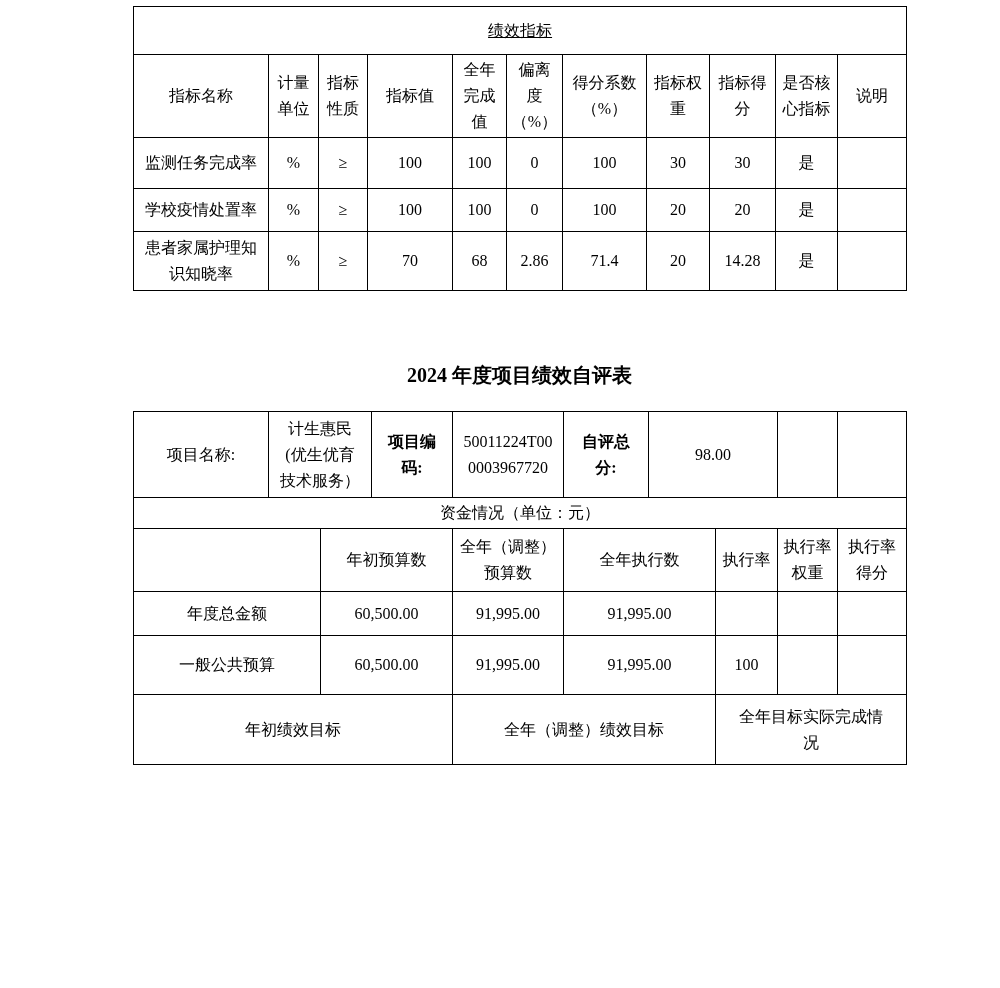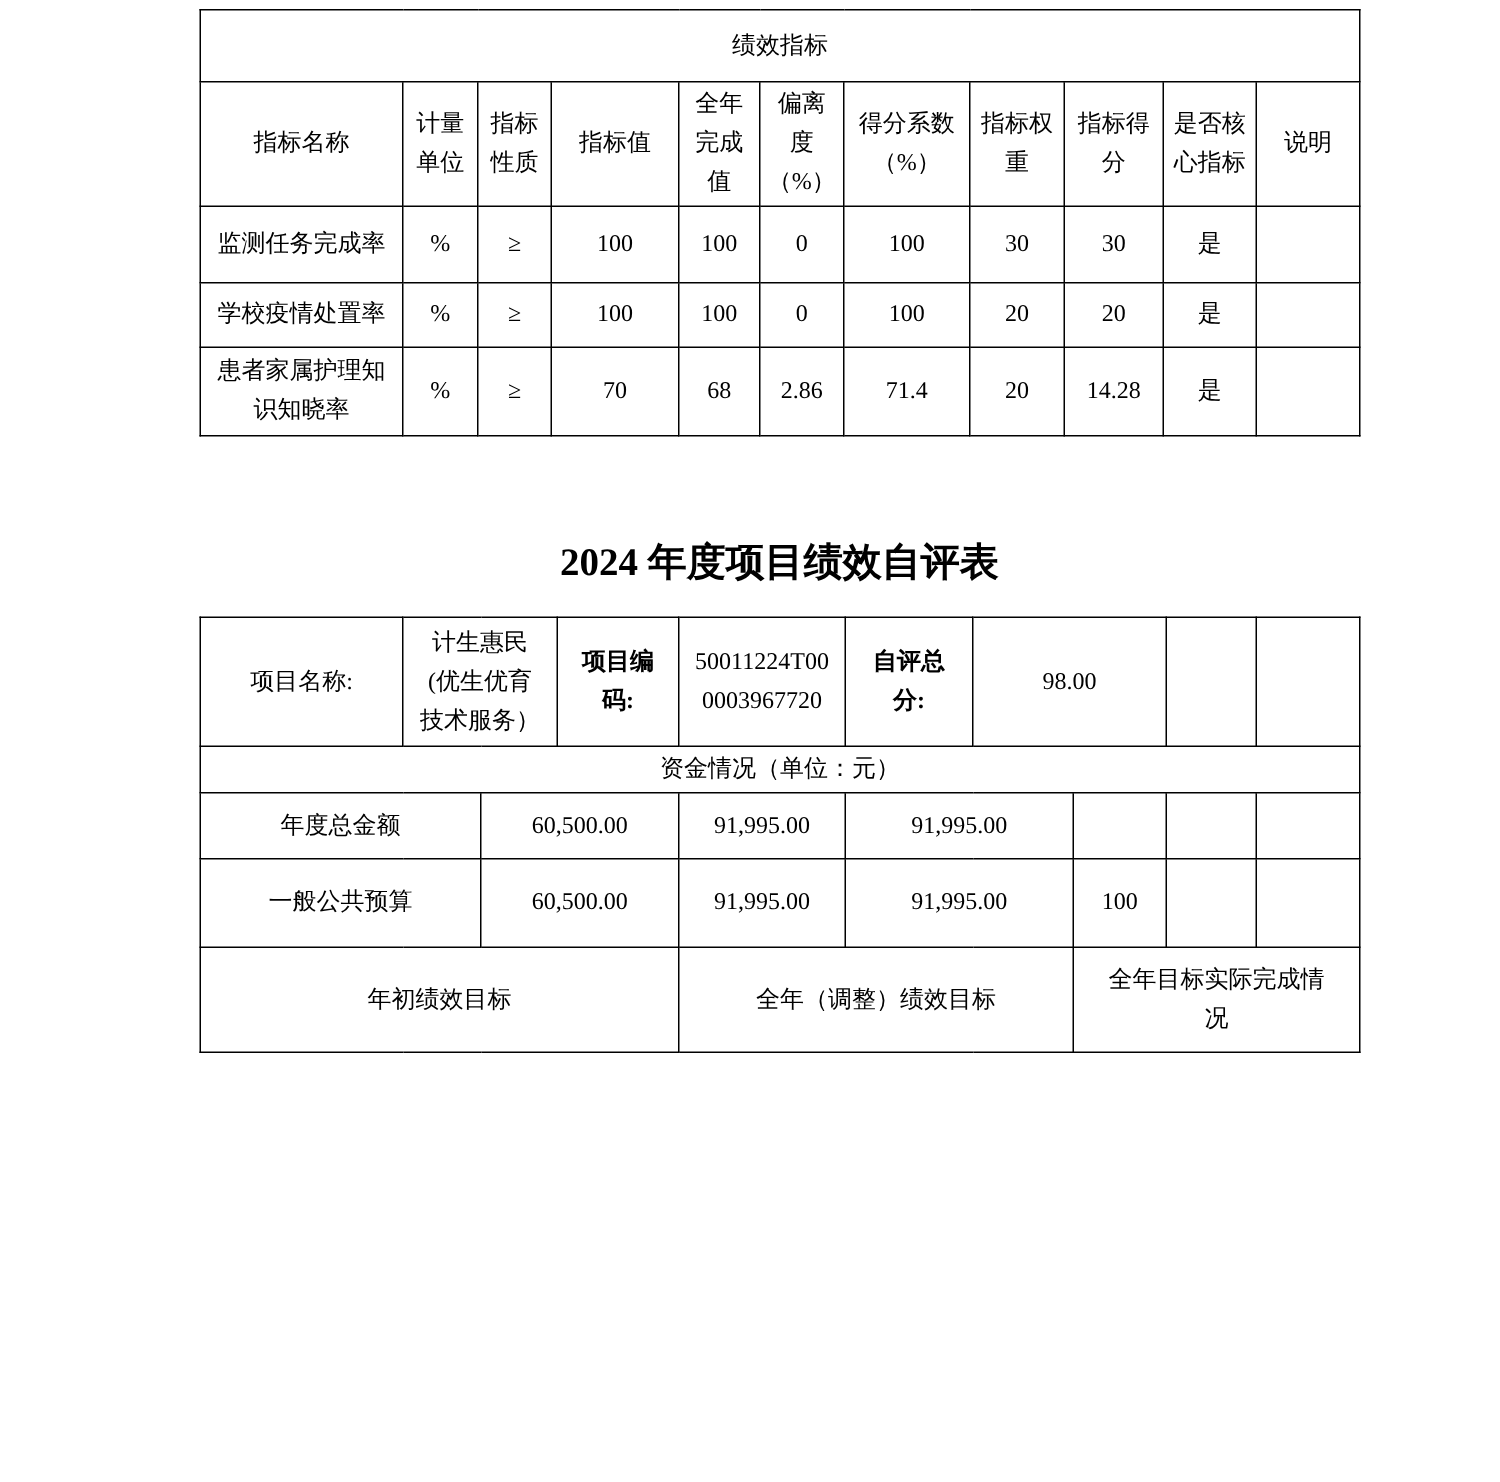--- a/index.html
+++ b/index.html
@@ -25,41 +25,41 @@
   td, th {
     border: 1px solid #000000;
     text-align: center;
     vertical-align: middle;
     padding: 2px 4px;
     font-weight: normal;
     word-break: normal;
     overflow-wrap: break-word;
   }
   
-  .h48 { height: 48px; } .h83 { height: 83px; }
+  .h48 { height: 48px; text-decoration: underline; } .h83 { height: 83px; }
   .h51 { height: 51px; } .h54 { height: 54px; }
   .h43 { height: 43px; } .h59 { height: 59px; }
   
   .h86 { height: 86px; } .h45 { height: 28px; }
   .h63 { height: 63px; } .h44 { height: 44px; }
   .h46 { height: 46px; } .h47 { height: 59px; }
   .h49 { height: 49px; } .h70 { height: 70px; }
   
   .w50  { max-width: 50px;  margin: 0 auto; word-break: break-all; }
   .w56  { max-width: 56px;  margin: 2px auto; font-weight: bold; }
   .w70  { max-width: 70px;  margin: 0 auto; }
   .w80  { max-width: 80px;  margin: 0 auto; }
   .w84  { max-width: 84px;  margin: 0 auto; }
   .w94  { max-width: 94px;  margin: 0 auto; word-break: break-all; }
   .w150 { max-width: 150px; margin: 0 auto; }
   .doc-title {
     margin-top: 67px;
     margin-bottom: 19px;
     text-align: center;
-    font-size: 26px;
+    font-size: 20px;
     font-weight: bold;
     line-height: 34px;
   }
 </style>
 </head>
 <body>
 
 <div class="sheet">
 
   <table>
@@ -169,20 +169,29 @@
       <td colspan="2">98.00</td>
       <td></td>
       <td></td>
     </tr>
 
 
     <tr class="h45">
       <td colspan="10">资金情况（单位：元）</td>
     </tr>
 
+    <tr class="h63">
+      <th colspan="2"></th>
+      <th colspan="2">年初预算数</th>
+      <th>全年（调整）预算数</th>
+      <th colspan="2">全年执行数</th>
+      <th>执行率</th>
+      <th>执行率权重</th>
+      <th>执行率得分</th>
+    </tr>
 
     <tr class="h44">
       <td colspan="2">年度总金额</td>
       <td colspan="2">60,500.00</td>
       <td>91,995.00</td>
       <td colspan="2">91,995.00</td>
       <td></td>
       <td></td>
       <td></td>
     </tr>

